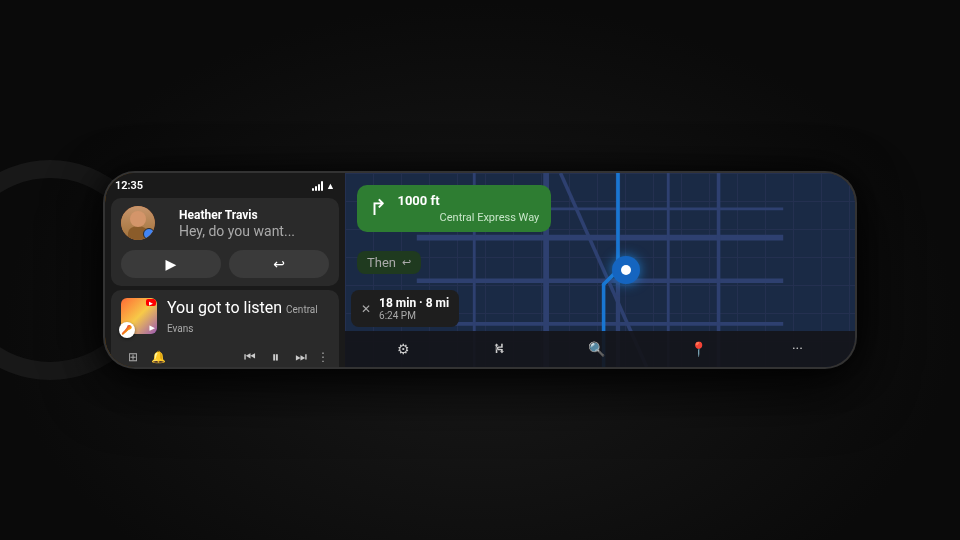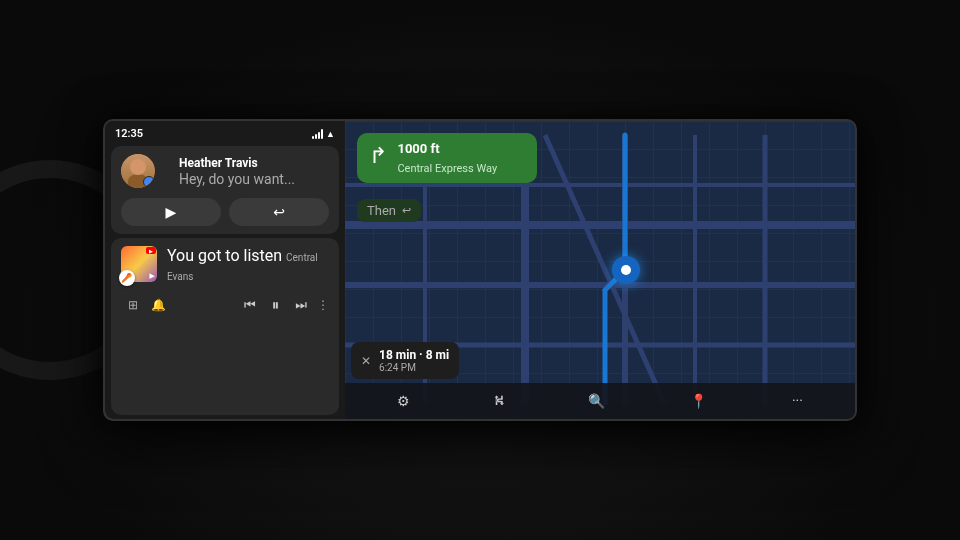--- a/index.html
+++ b/index.html
@@ -34,22 +34,22 @@
       background: transparent;
       opacity: 0.6;
     }
 
     .screen-container {
       position: absolute;
       left: 50%;
       top: 50%;
       transform: translate(-50%, -50%);
       width: 750px;
-      height: 298px;
-      border-radius: 8px;
+      height: 194px;
+      border-radius: 30px;
       background: #a16207;
       box-shadow:
         0 0 0 2px #333,
         0 0 40px rgba(0,0,0,0.9),
         0 20px 60px rgba(0,0,0,0.8);
       overflow: hidden;
       display: flex;
       flex-direction: row;
     }
 
@@ -349,33 +349,34 @@
     }
 
     .nav-arrow {
       font-size: 22px;
       color: #fff;
       margin-top: 2px;
     }
 
     .nav-details {
       display: flex;
-      flex-direction: column;
+      flex-direction: row;
+      text-align: right;
     }
 
     .nav-distance {
       font-size: 13px;
       font-weight: 700;
       color: #fff;
     }
 
     .nav-street {
       font-size: 11px;
       color: #c8e6c9;
-      margin-top: 6px;
+      margin-top: 18px;
     }
 
     
     .then-card {
       position: absolute;
       top: 78px;
       left: 12px;
       background: #1f3a1f;
       border-radius: 8px;
       padding: 4px 10px;

